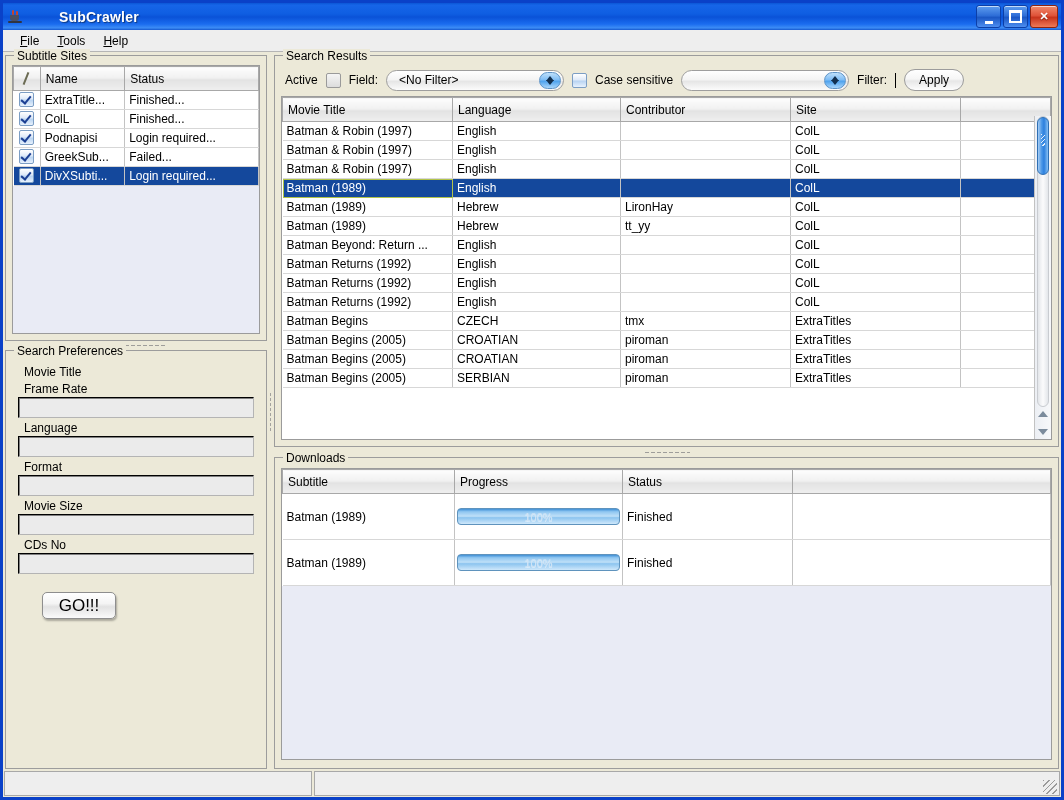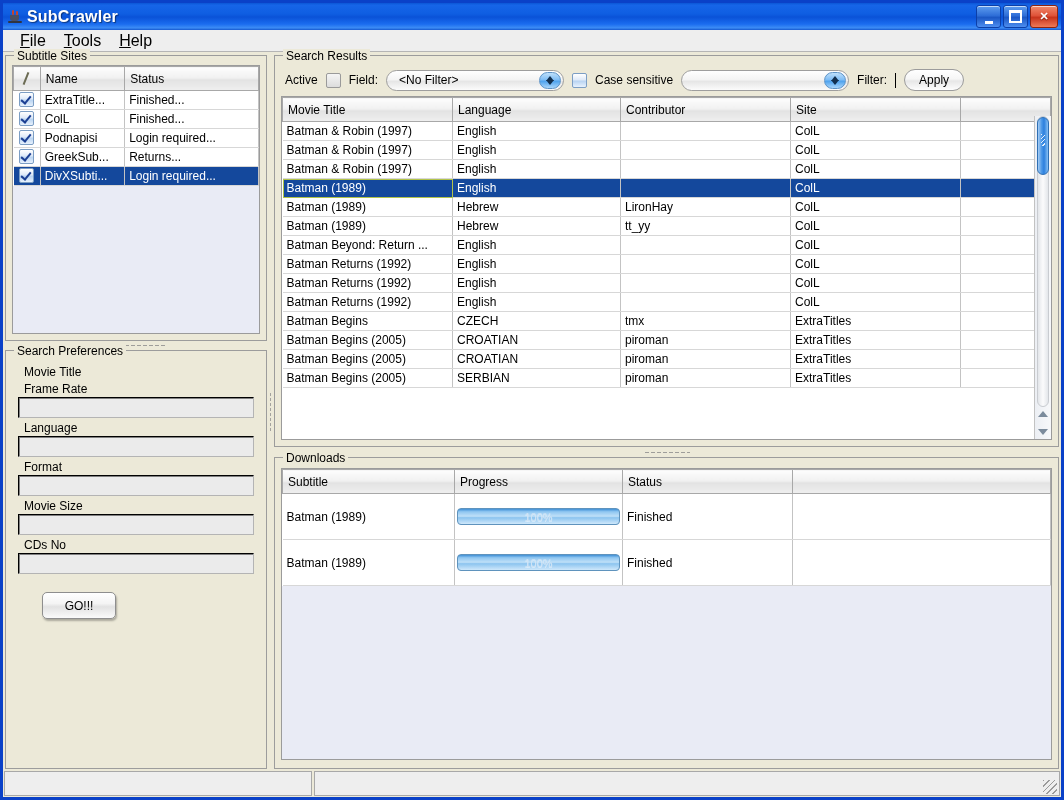--- a/index.html
+++ b/index.html
@@ -45,23 +45,24 @@
     width: 14px; height: 2px; background: #2f3443; border-radius: 1px;
   }
   #titlebar .app-ico .steam1,
   #titlebar .app-ico .steam2 {
     position: absolute; width: 2px; height: 5px;
     background: #c6442e; border-radius: 1px;
   }
   #titlebar .app-ico .steam1 { left: 5px; top: 1px; }
   #titlebar .app-ico .steam2 { left: 9px; top: 2px; }
   #title-text {
-    color: #ffffff; font-weight: bold; font-size: 16px;
+    color: #ffffff; font-weight: bold; font-size: 14px;
     text-shadow: 1px 1px 1px rgba(0,0,0,.45);
     letter-spacing: .2px;
+    margin-left: 32px;
   }
   #win-buttons {
     position: absolute; right: 3px; top: 2px;
     display: flex; gap: 2px;
   }
   .win-btn {
     width: 23px; height: 21px; border-radius: 3px;
     border: 1px solid #0c3fa8;
     box-shadow: inset 0 1px 0 rgba(255,255,255,.65);
     position: relative; cursor: default;
@@ -83,21 +84,21 @@
   .glyph-min { width: 8px; height: 3px; background: #fff; }
   .glyph-max { width: 9px; height: 8px; border: 2px solid #fff; border-top-width: 3px; }
   
   #menubar {
     flex: 0 0 21px; height: 21px;
     background: #eeeeee;
     border-bottom: 1px solid #b5b5b5;
     display: flex; align-items: center; padding-left: 8px;
   }
   .menu-item {
-    padding: 2px 9px; font-size: 16px; color: #000;
+    padding: 2px 9px; font-size: 12px; color: #000;
     cursor: default;
   }
   .menu-item u { text-decoration: underline; }
   
   #body-area {
     flex: 1 1 auto; display: flex;
     background: #ece9d8;
     padding: 3px 2px 0 2px;
     min-height: 0;
   }
@@ -300,21 +301,21 @@
   .text-field .tcaret {
     position: absolute; left: 2px; top: 3px; width: 1px; height: 14px;
     background: #000;
   }
   #go-btn-wrap { margin: 16px 0 0 30px; }
   #go-btn {
     width: 74px; height: 27px; border-radius: 5px;
     background: linear-gradient(to bottom,#ffffff 0%,#f4f4f4 42%,#e2e2e2 55%,#fafafa 100%);
     border: 1px solid #8e8e8e;
     box-shadow: 1px 2px 2px rgba(0,0,0,.28);
-    font-size: 12px; display: flex; align-items: center; justify-content: center;
+    font-size: 17px; display: flex; align-items: center; justify-content: center;
     box-sizing: border-box;
   }
   
   #h-splitter {
     flex: 0 0 10px; display: flex; align-items: center; justify-content: center;
     background: #ece9d8;
   }
   #h-splitter .dots {
     width: 46px; height: 3px;
     background-image: radial-gradient(#8a8a8a 40%, transparent 42%);
@@ -422,21 +423,21 @@
                     <td>Finished...</td>
                   </tr>
                   <tr>
                     <td class="chkcell"><span class="jcheck checked"></span></td>
                     <td>Podnapisi</td>
                     <td>Login required...</td>
                   </tr>
                   <tr>
                     <td class="chkcell"><span class="jcheck checked"></span></td>
                     <td>GreekSub...</td>
-                    <td>Returns...</td>
+                    <td>Failed...</td>
                   </tr>
                   <tr class="sel">
                     <td class="chkcell"><span class="jcheck checked"></span></td>
                     <td>DivXSubti...</td>
                     <td>Login required...</td>
                   </tr>
                 </tbody>
             </table>
             <div class="filler"></div>
           </div>

